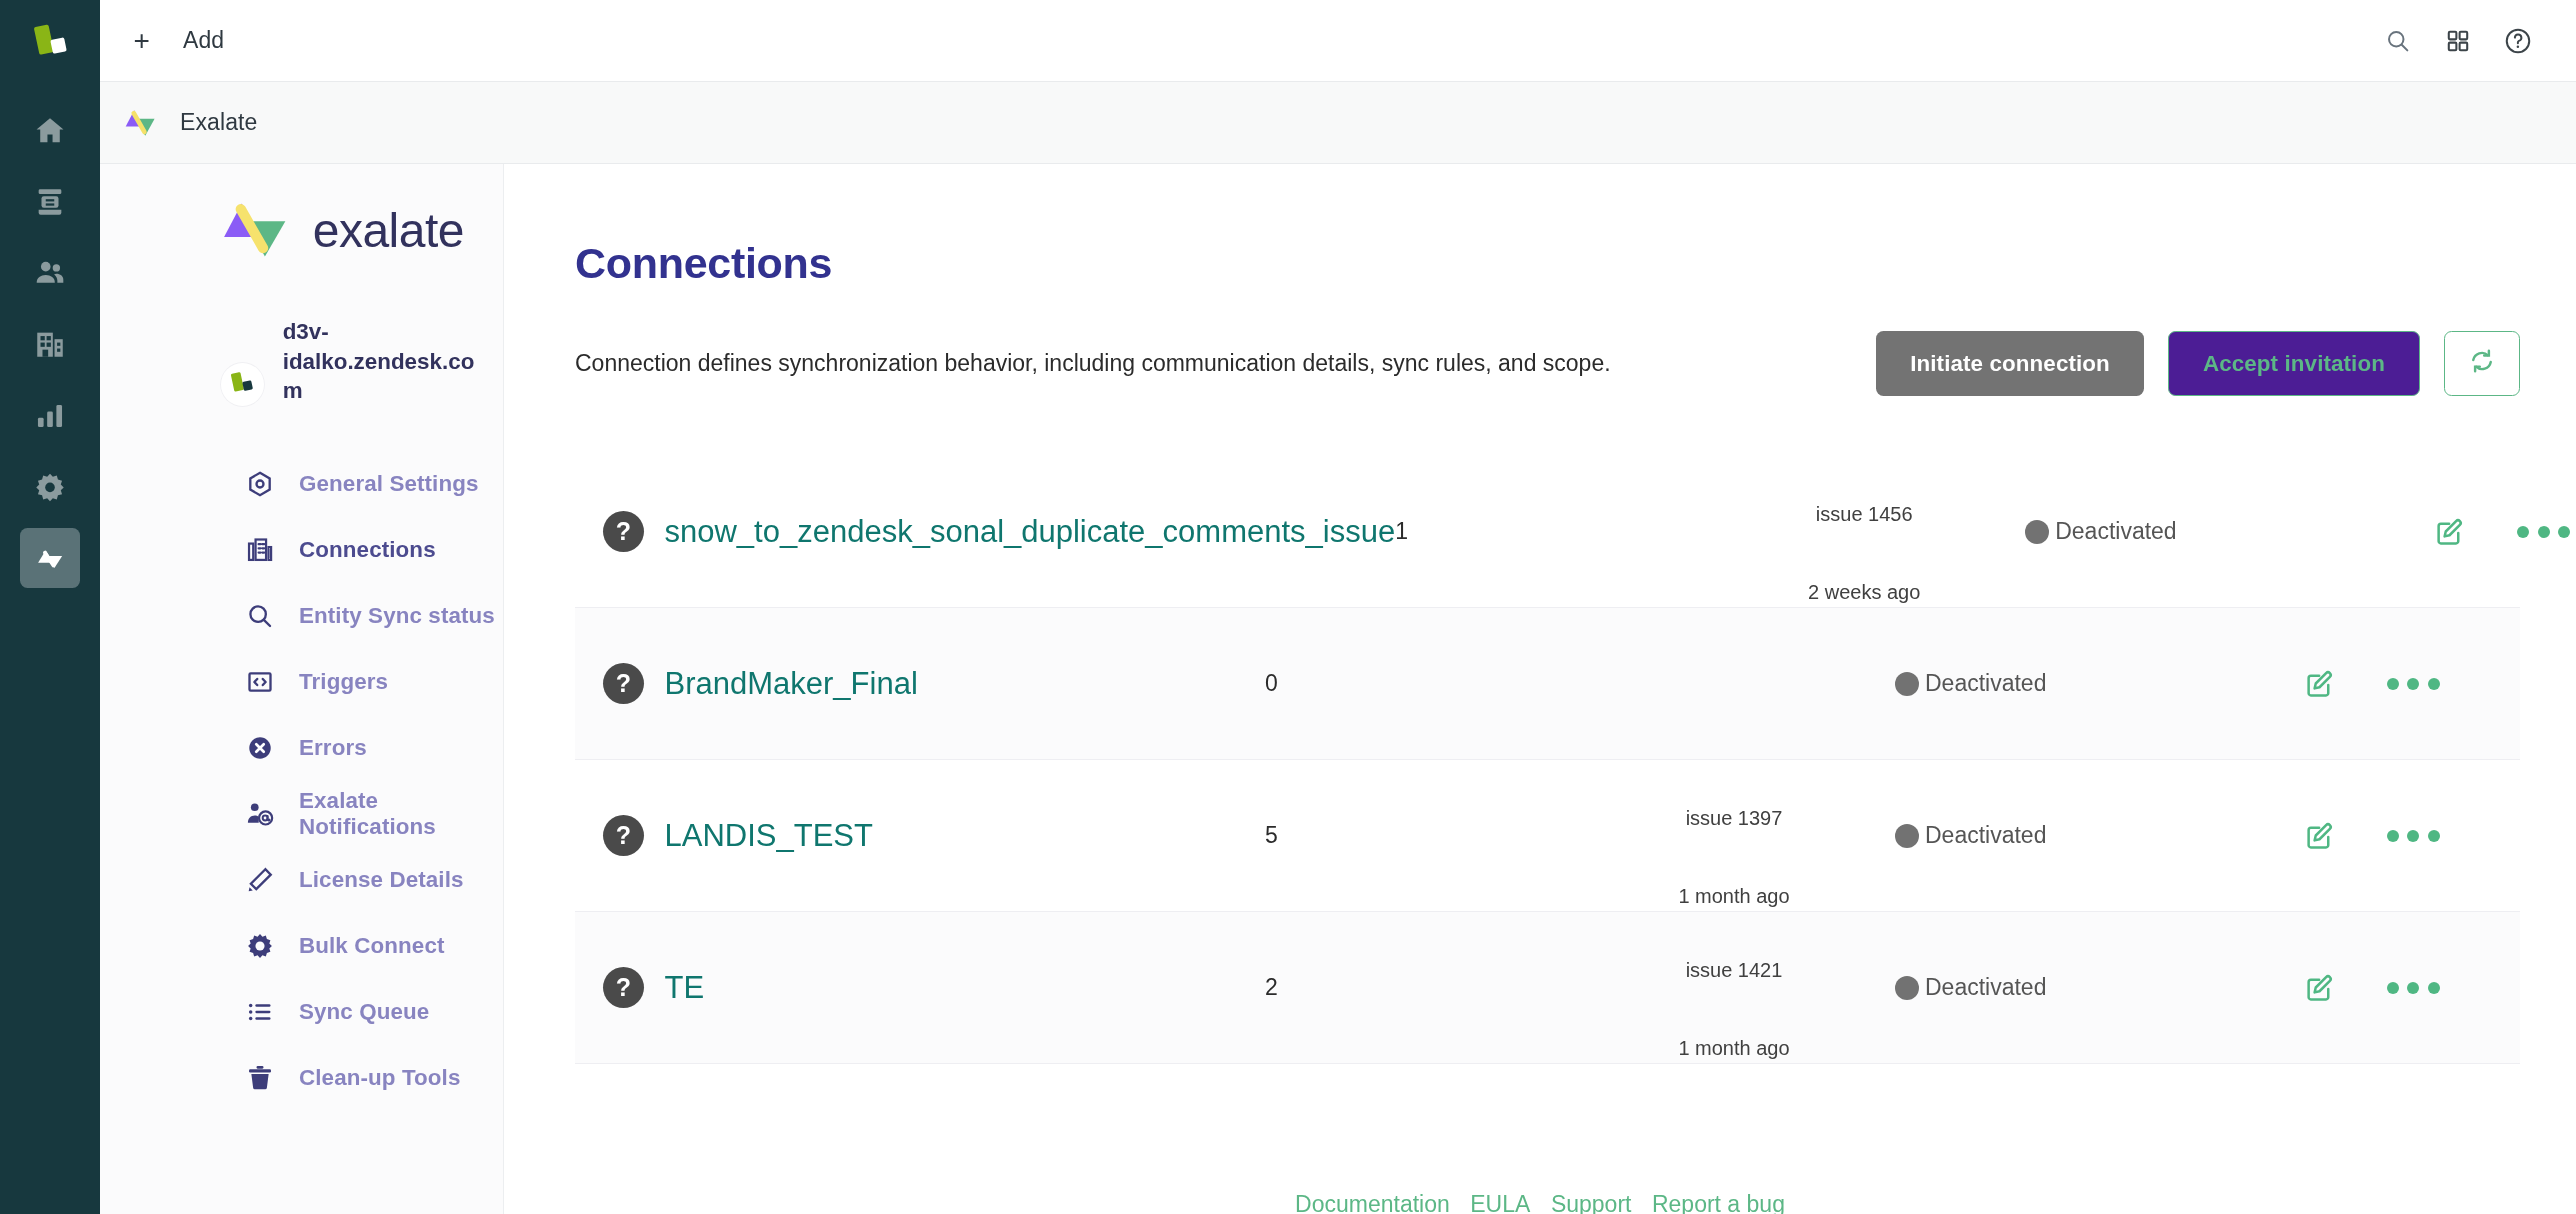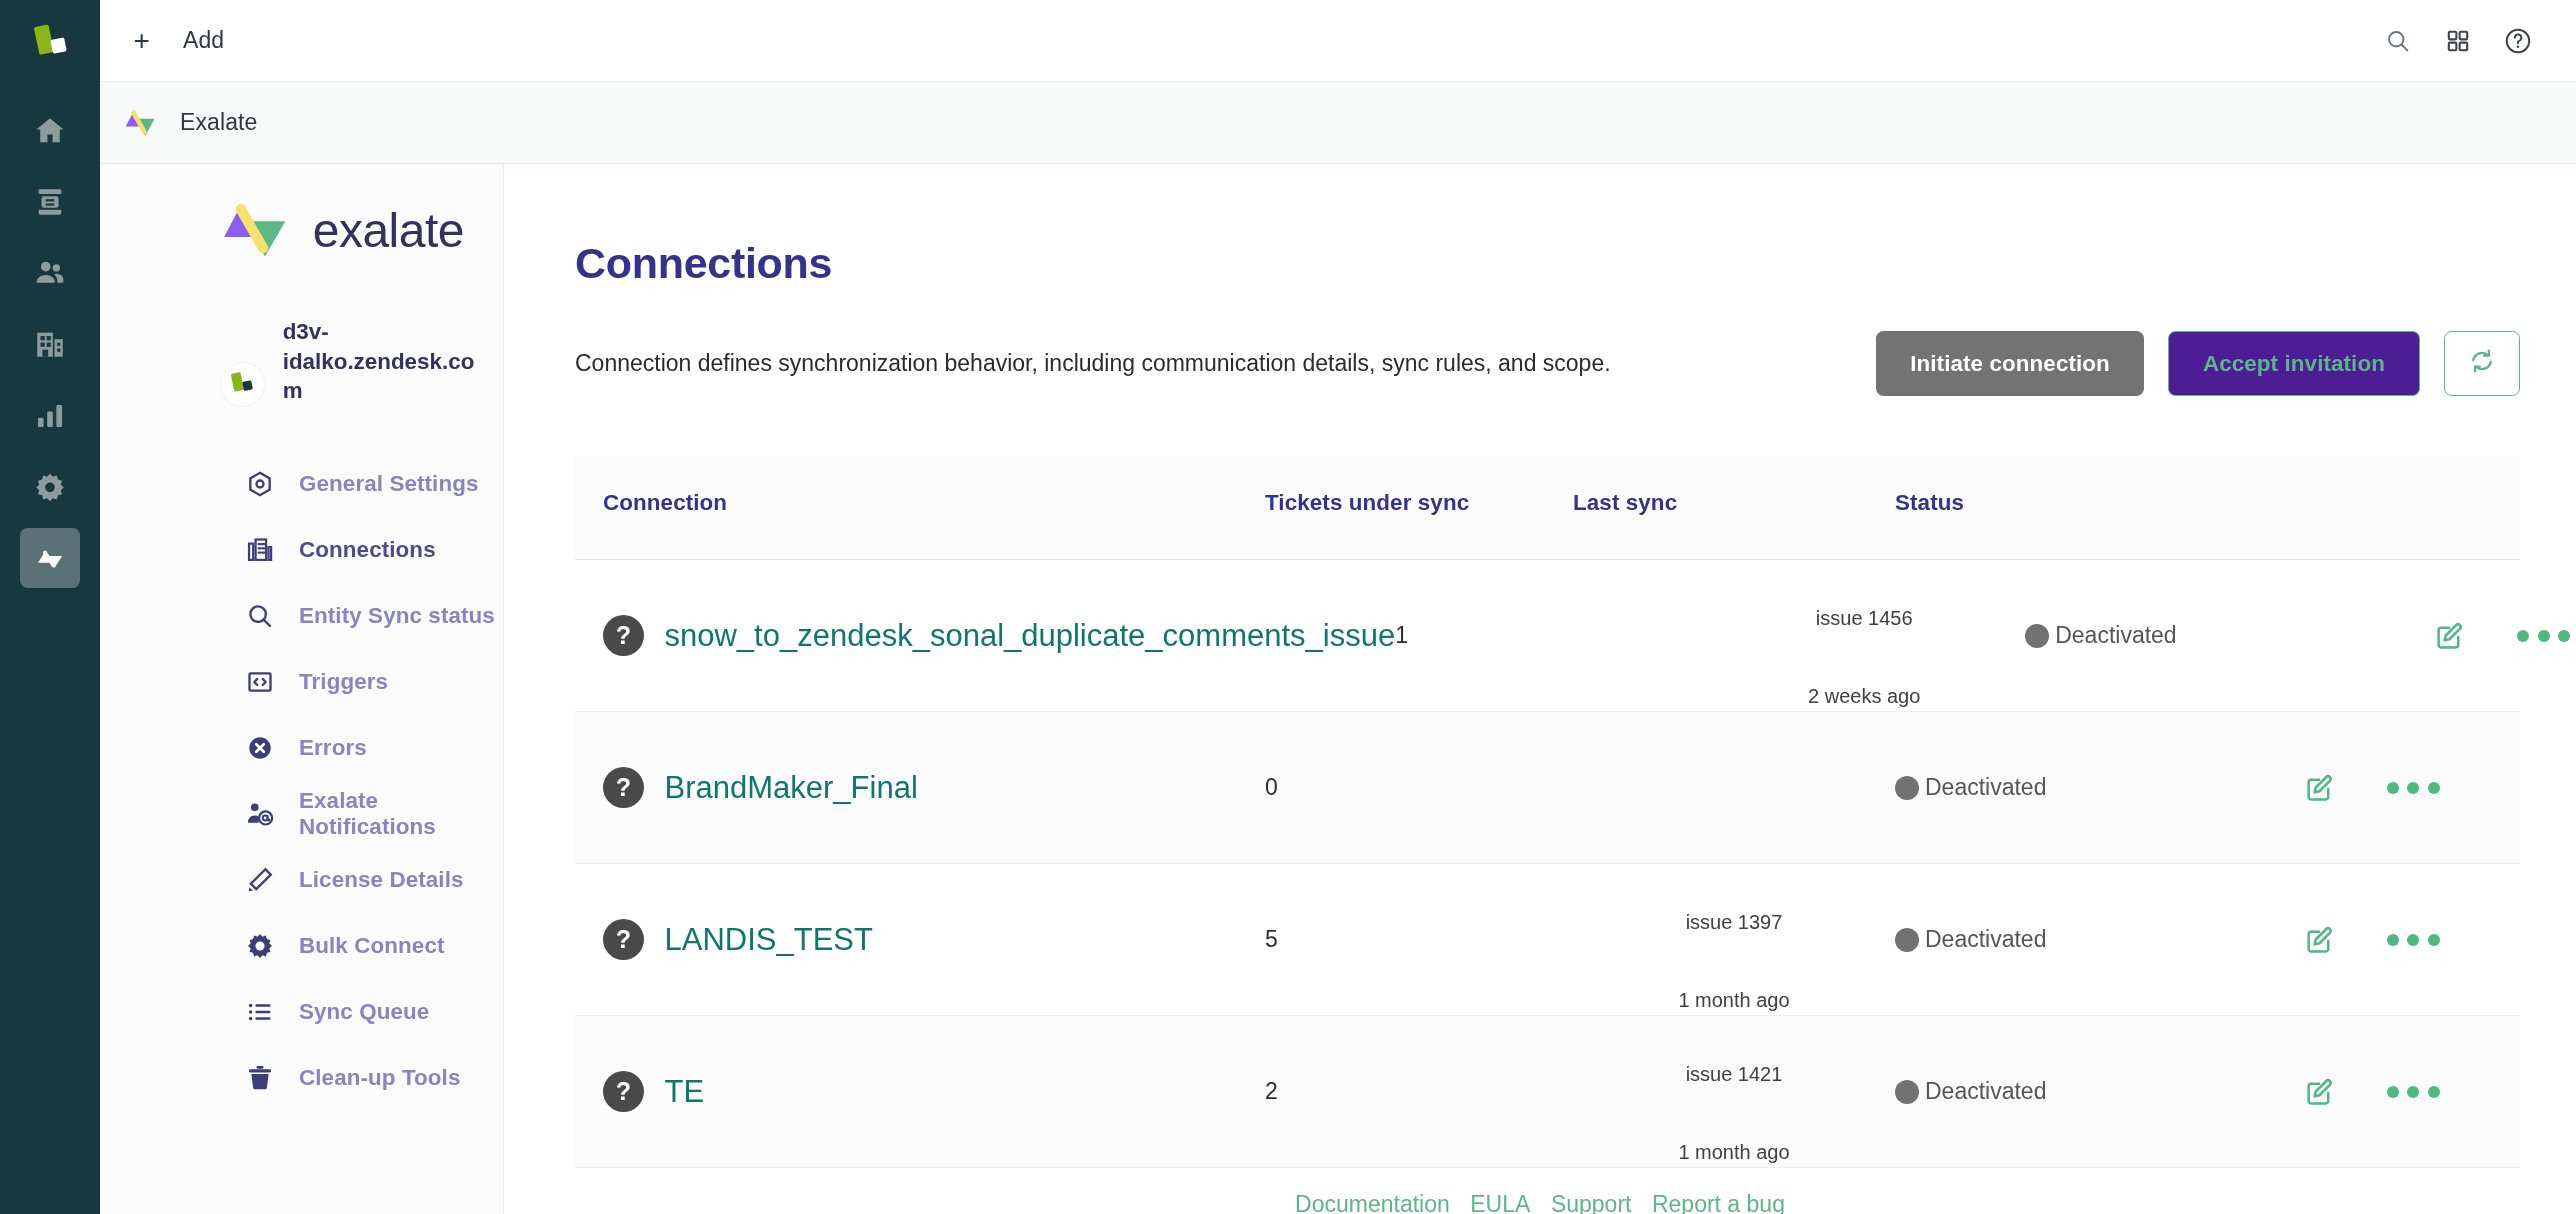--- a/index.html
+++ b/index.html
@@ -489,27 +489,20 @@
                 <path d="M19.5 12.8a7.6 7.6 0 0 1-12.6 4.1"></path>
                 <path d="M17.9 3.2v4h-4"></path>
                 <path d="M6.1 20.8v-4h4"></path>
               </svg>
             </span>
           </div>
         </div>
       </div>
 
       <div class="conn-table">
-        <div class="conn-thead">
-          <div class="th col-conn">Connection</div>
-          <div class="th col-tickets">Tickets under sync</div>
-          <div class="th col-last">Last sync</div>
-          <div class="th col-status">Status</div>
-          <div class="th col-acts"></div>
-        </div>
 
         <div class="conn-row">
           <div class="td col-conn name-cell">
             <div class="qmark">?</div>
             <span class="conn-name">snow_to_zendesk_sonal_duplicate_comments_issue</span>
           </div>
           <div class="td col-tickets">1</div>
           <div class="td col-last lastsync">
             <span>issue 1456</span>
             <span>2 weeks ago</span>

